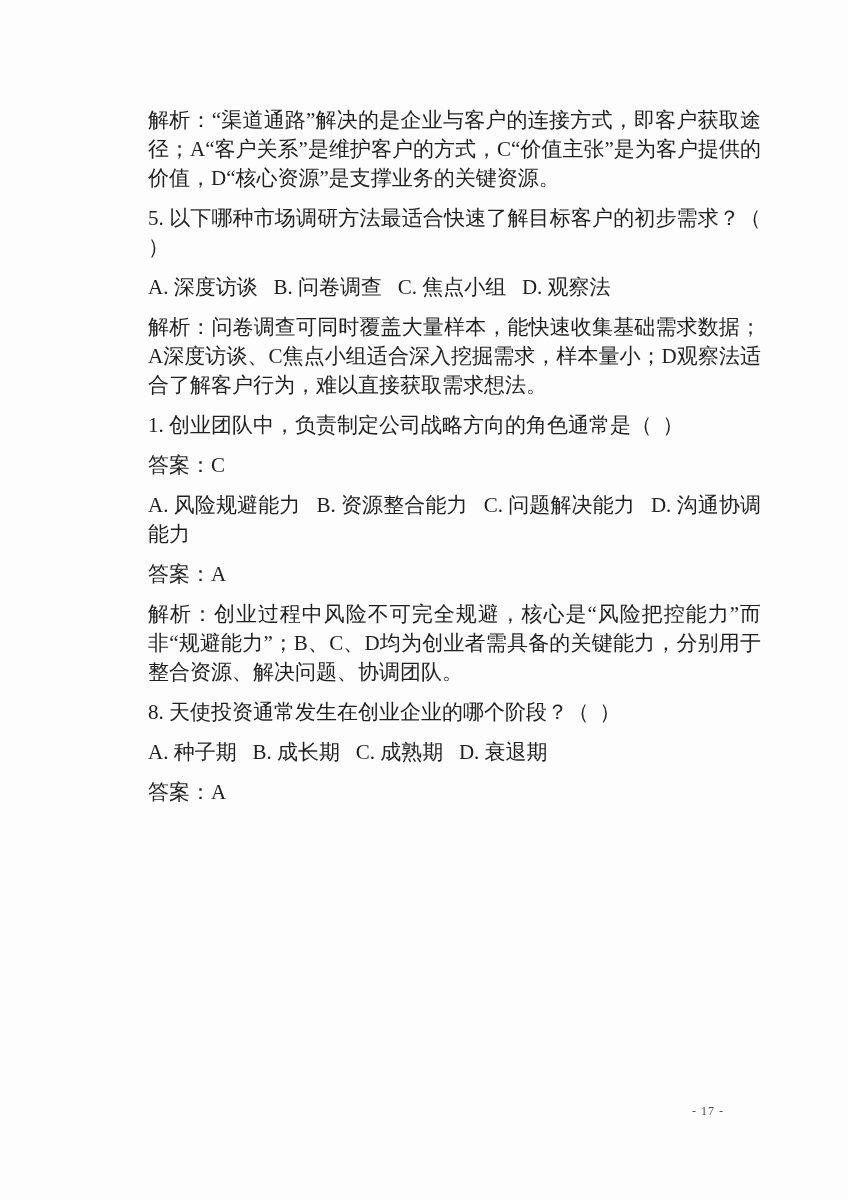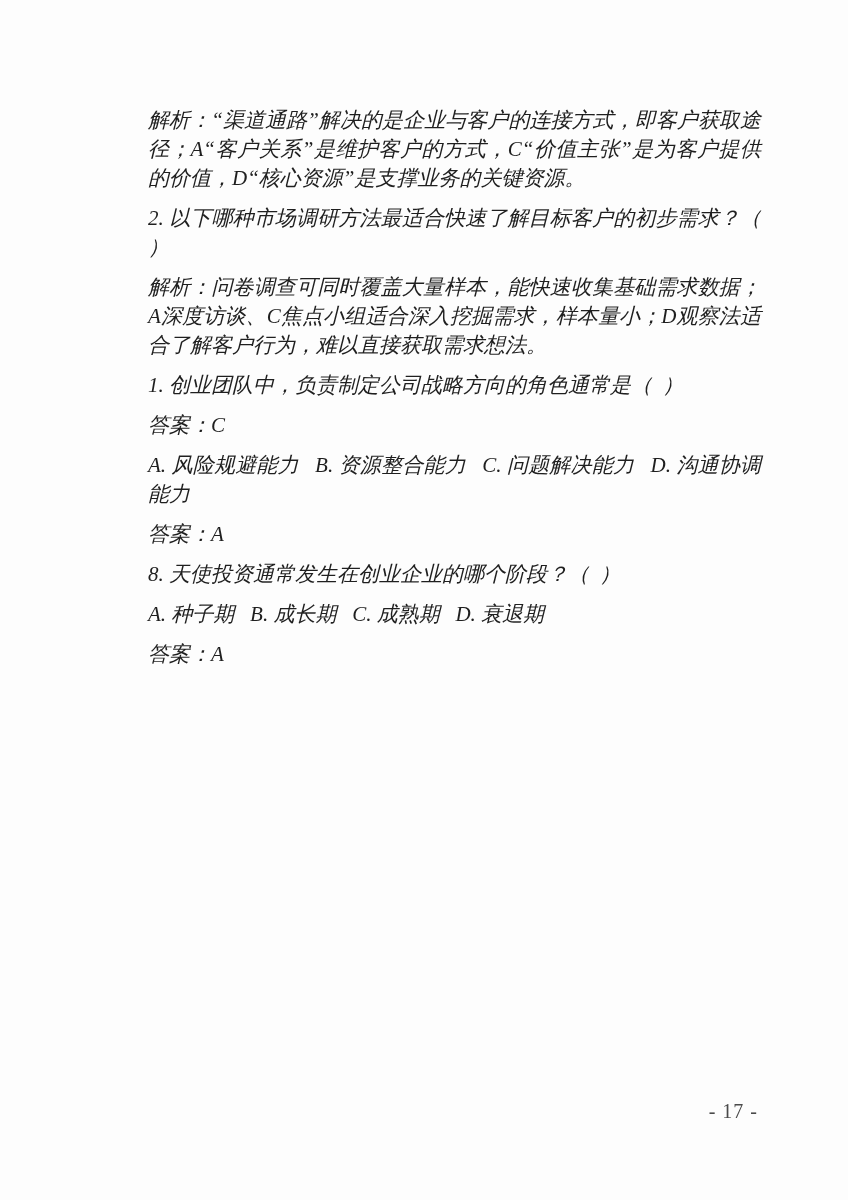--- a/index.html
+++ b/index.html
@@ -17,50 +17,51 @@
   }
   .doc-body {
     position: absolute;
     left: 148px;
     top: 106px;
     width: 613px;
     font-size: 21px;
     line-height: 29px;
     color: #1f1f1f;
     text-align: justify;
-    font-style: italic;
   }
   .doc-body p {
     margin: 0 0 11px 0;
     white-space: pre-wrap;
   }
   .page-footer {
     position: absolute;
     top: 1100px;
-    right: 90px;
-    font-size: 20px;
+    right: 124px;
+    font-size: 12px;
     line-height: 22px;
     color: #4a4a4a;
     white-space: pre;
     letter-spacing: 1px;
   }
 </style>
 </head>
 <body>
 
 <div class="page">
 
   <div class="doc-body">
     <p>解析：“渠道通路”解决的是企业与客户的连接方式，即客户获取途径；A“客户关系”是维护客户的方式，C“价值主张”是为客户提供的价值，D“核心资源”是支撑业务的关键资源。</p>
-    <p>2. 以下哪种市场调研方法最适合快速了解目标客户的初步需求？（  ）</p>
+    <p>5. 以下哪种市场调研方法最适合快速了解目标客户的初步需求？（  ）</p>
+    <p>A. 深度访谈   B. 问卷调查   C. 焦点小组   D. 观察法</p>
     <p>解析：问卷调查可同时覆盖大量样本，能快速收集基础需求数据；A深度访谈、C焦点小组适合深入挖掘需求，样本量小；D观察法适合了解客户行为，难以直接获取需求想法。</p>
     <p>1. 创业团队中，负责制定公司战略方向的角色通常是（  ）</p>
     <p>答案：C</p>
     <p>A. 风险规避能力   B. 资源整合能力   C. 问题解决能力   D. 沟通协调能力</p>
     <p>答案：A</p>
+    <p>解析：创业过程中风险不可完全规避，核心是“风险把控能力”而非“规避能力”；B、C、D均为创业者需具备的关键能力，分别用于整合资源、解决问题、协调团队。</p>
     <p>8. 天使投资通常发生在创业企业的哪个阶段？（  ）</p>
     <p>A. 种子期   B. 成长期   C. 成熟期   D. 衰退期</p>
     <p>答案：A</p>
   </div>
 
   <div class="page-footer">- 17 -</div>
 
 </div>
 
 </body></html>

